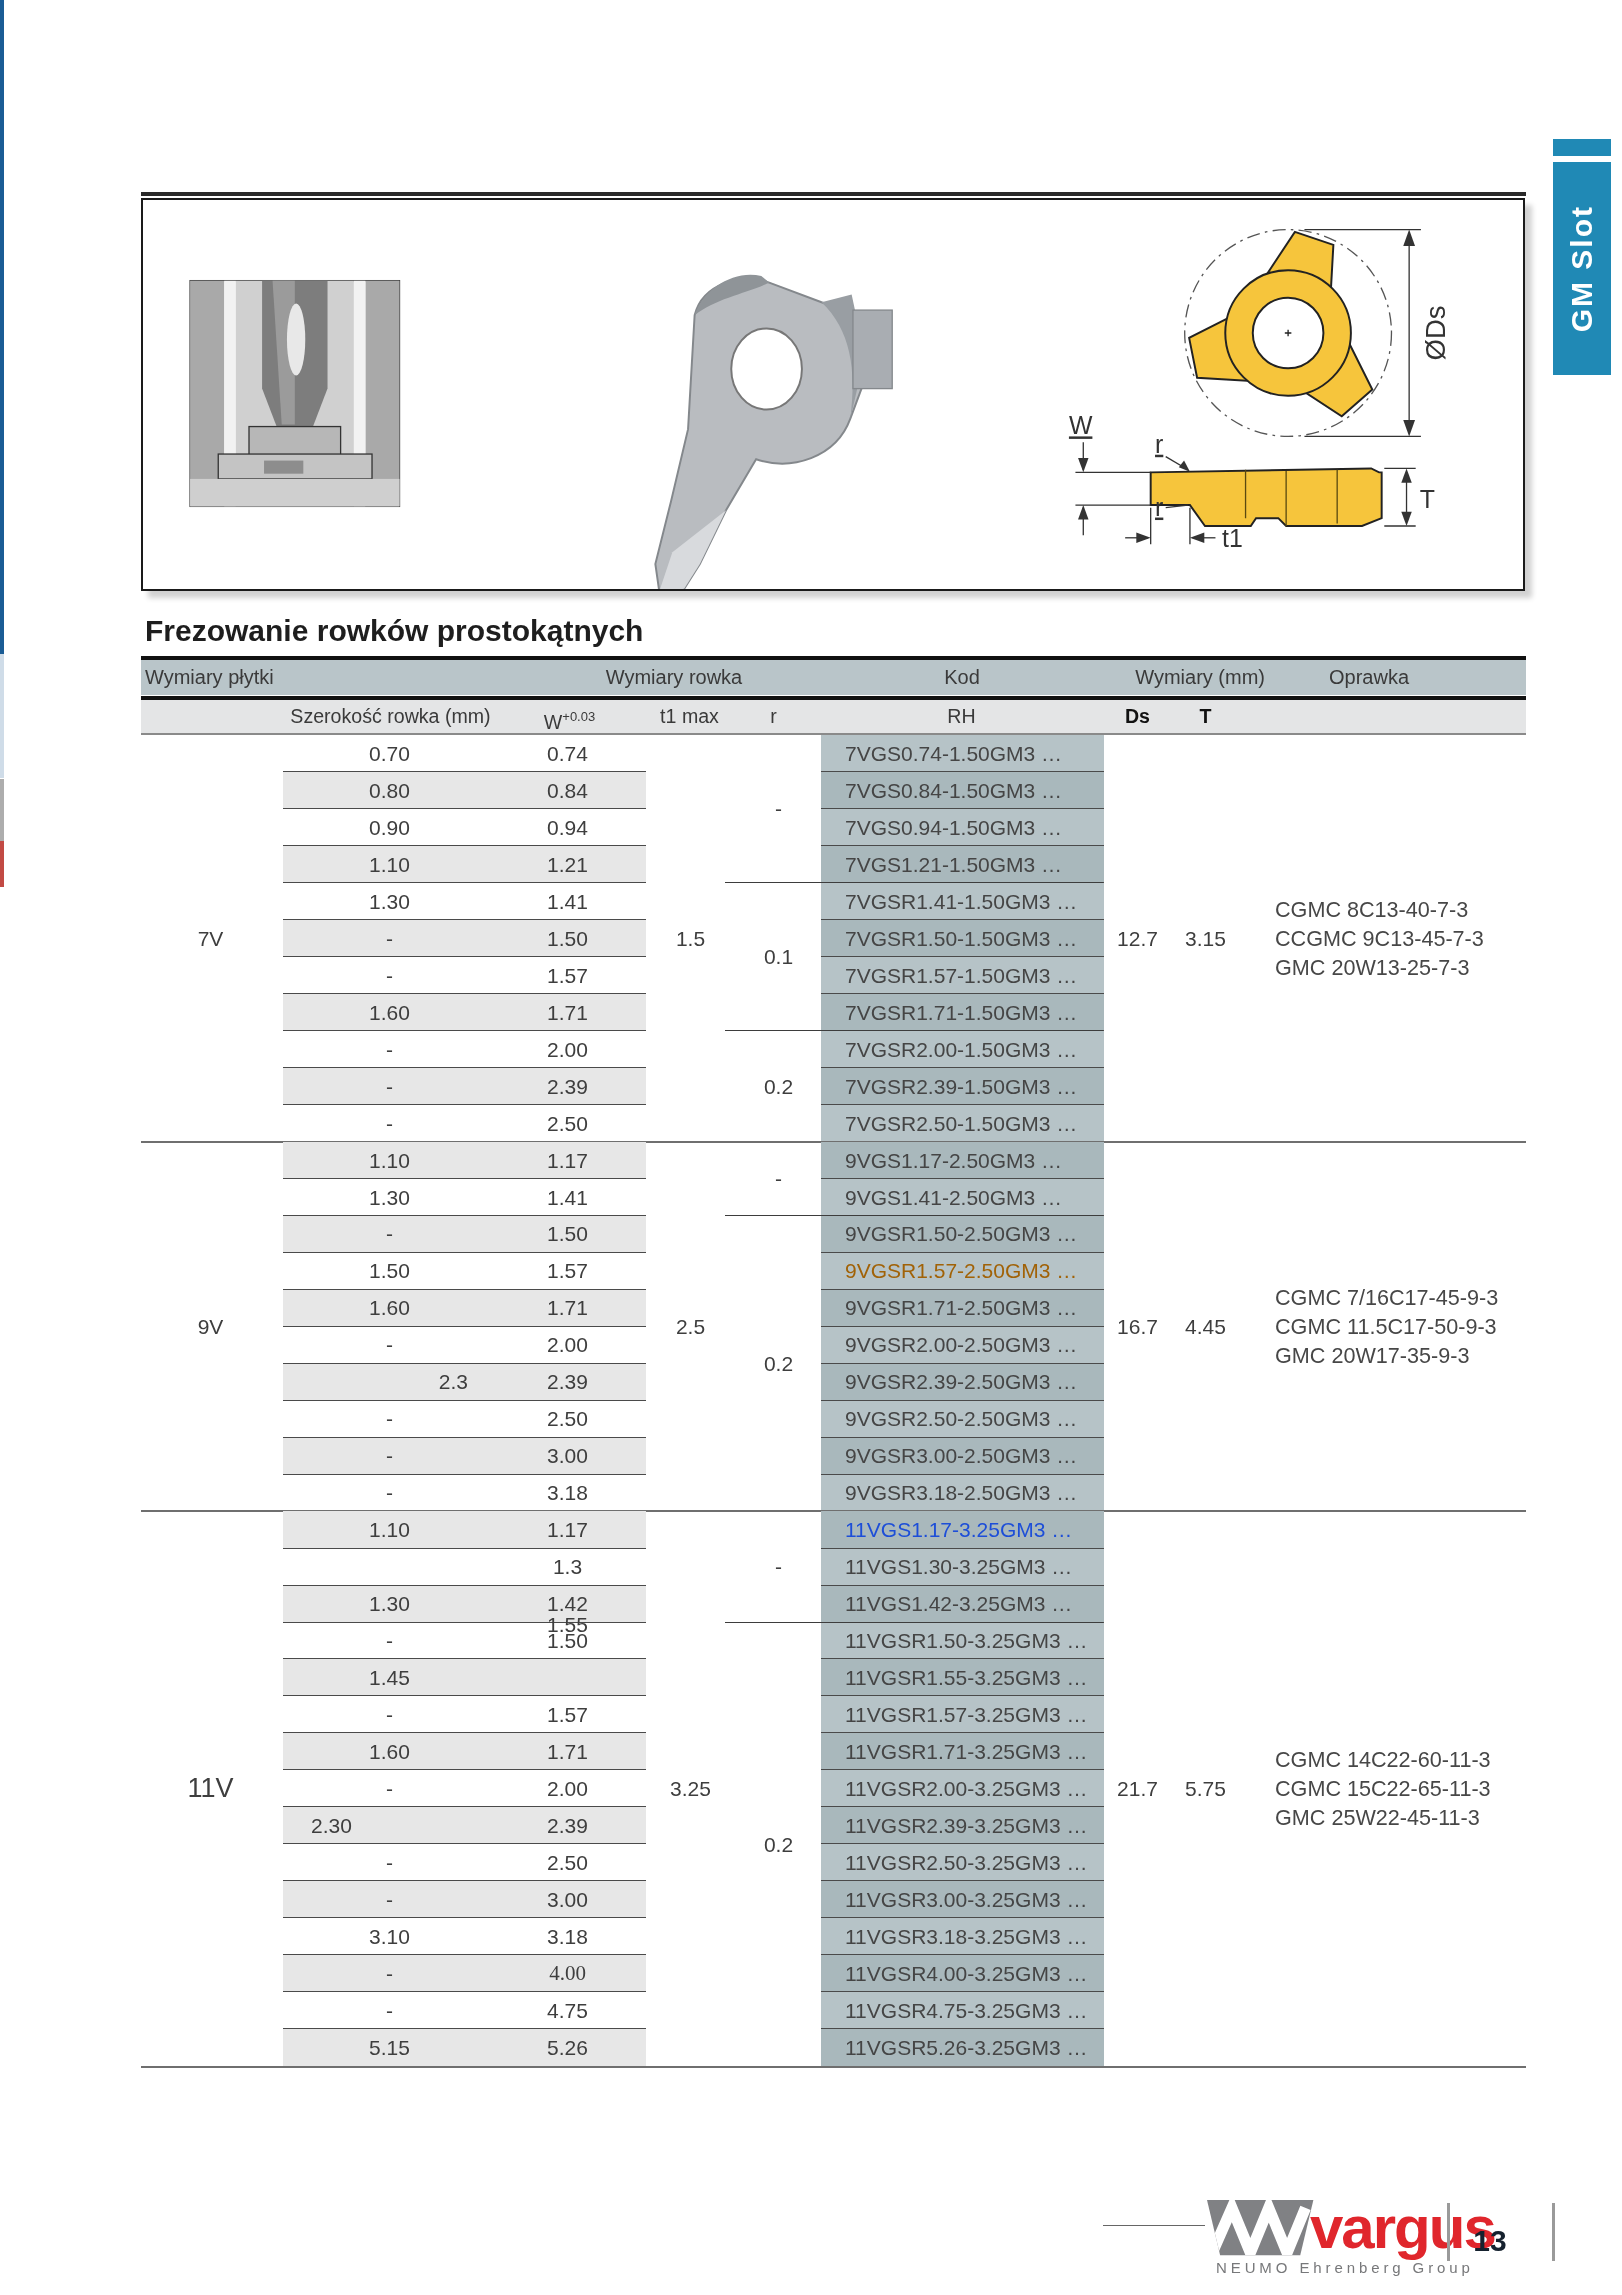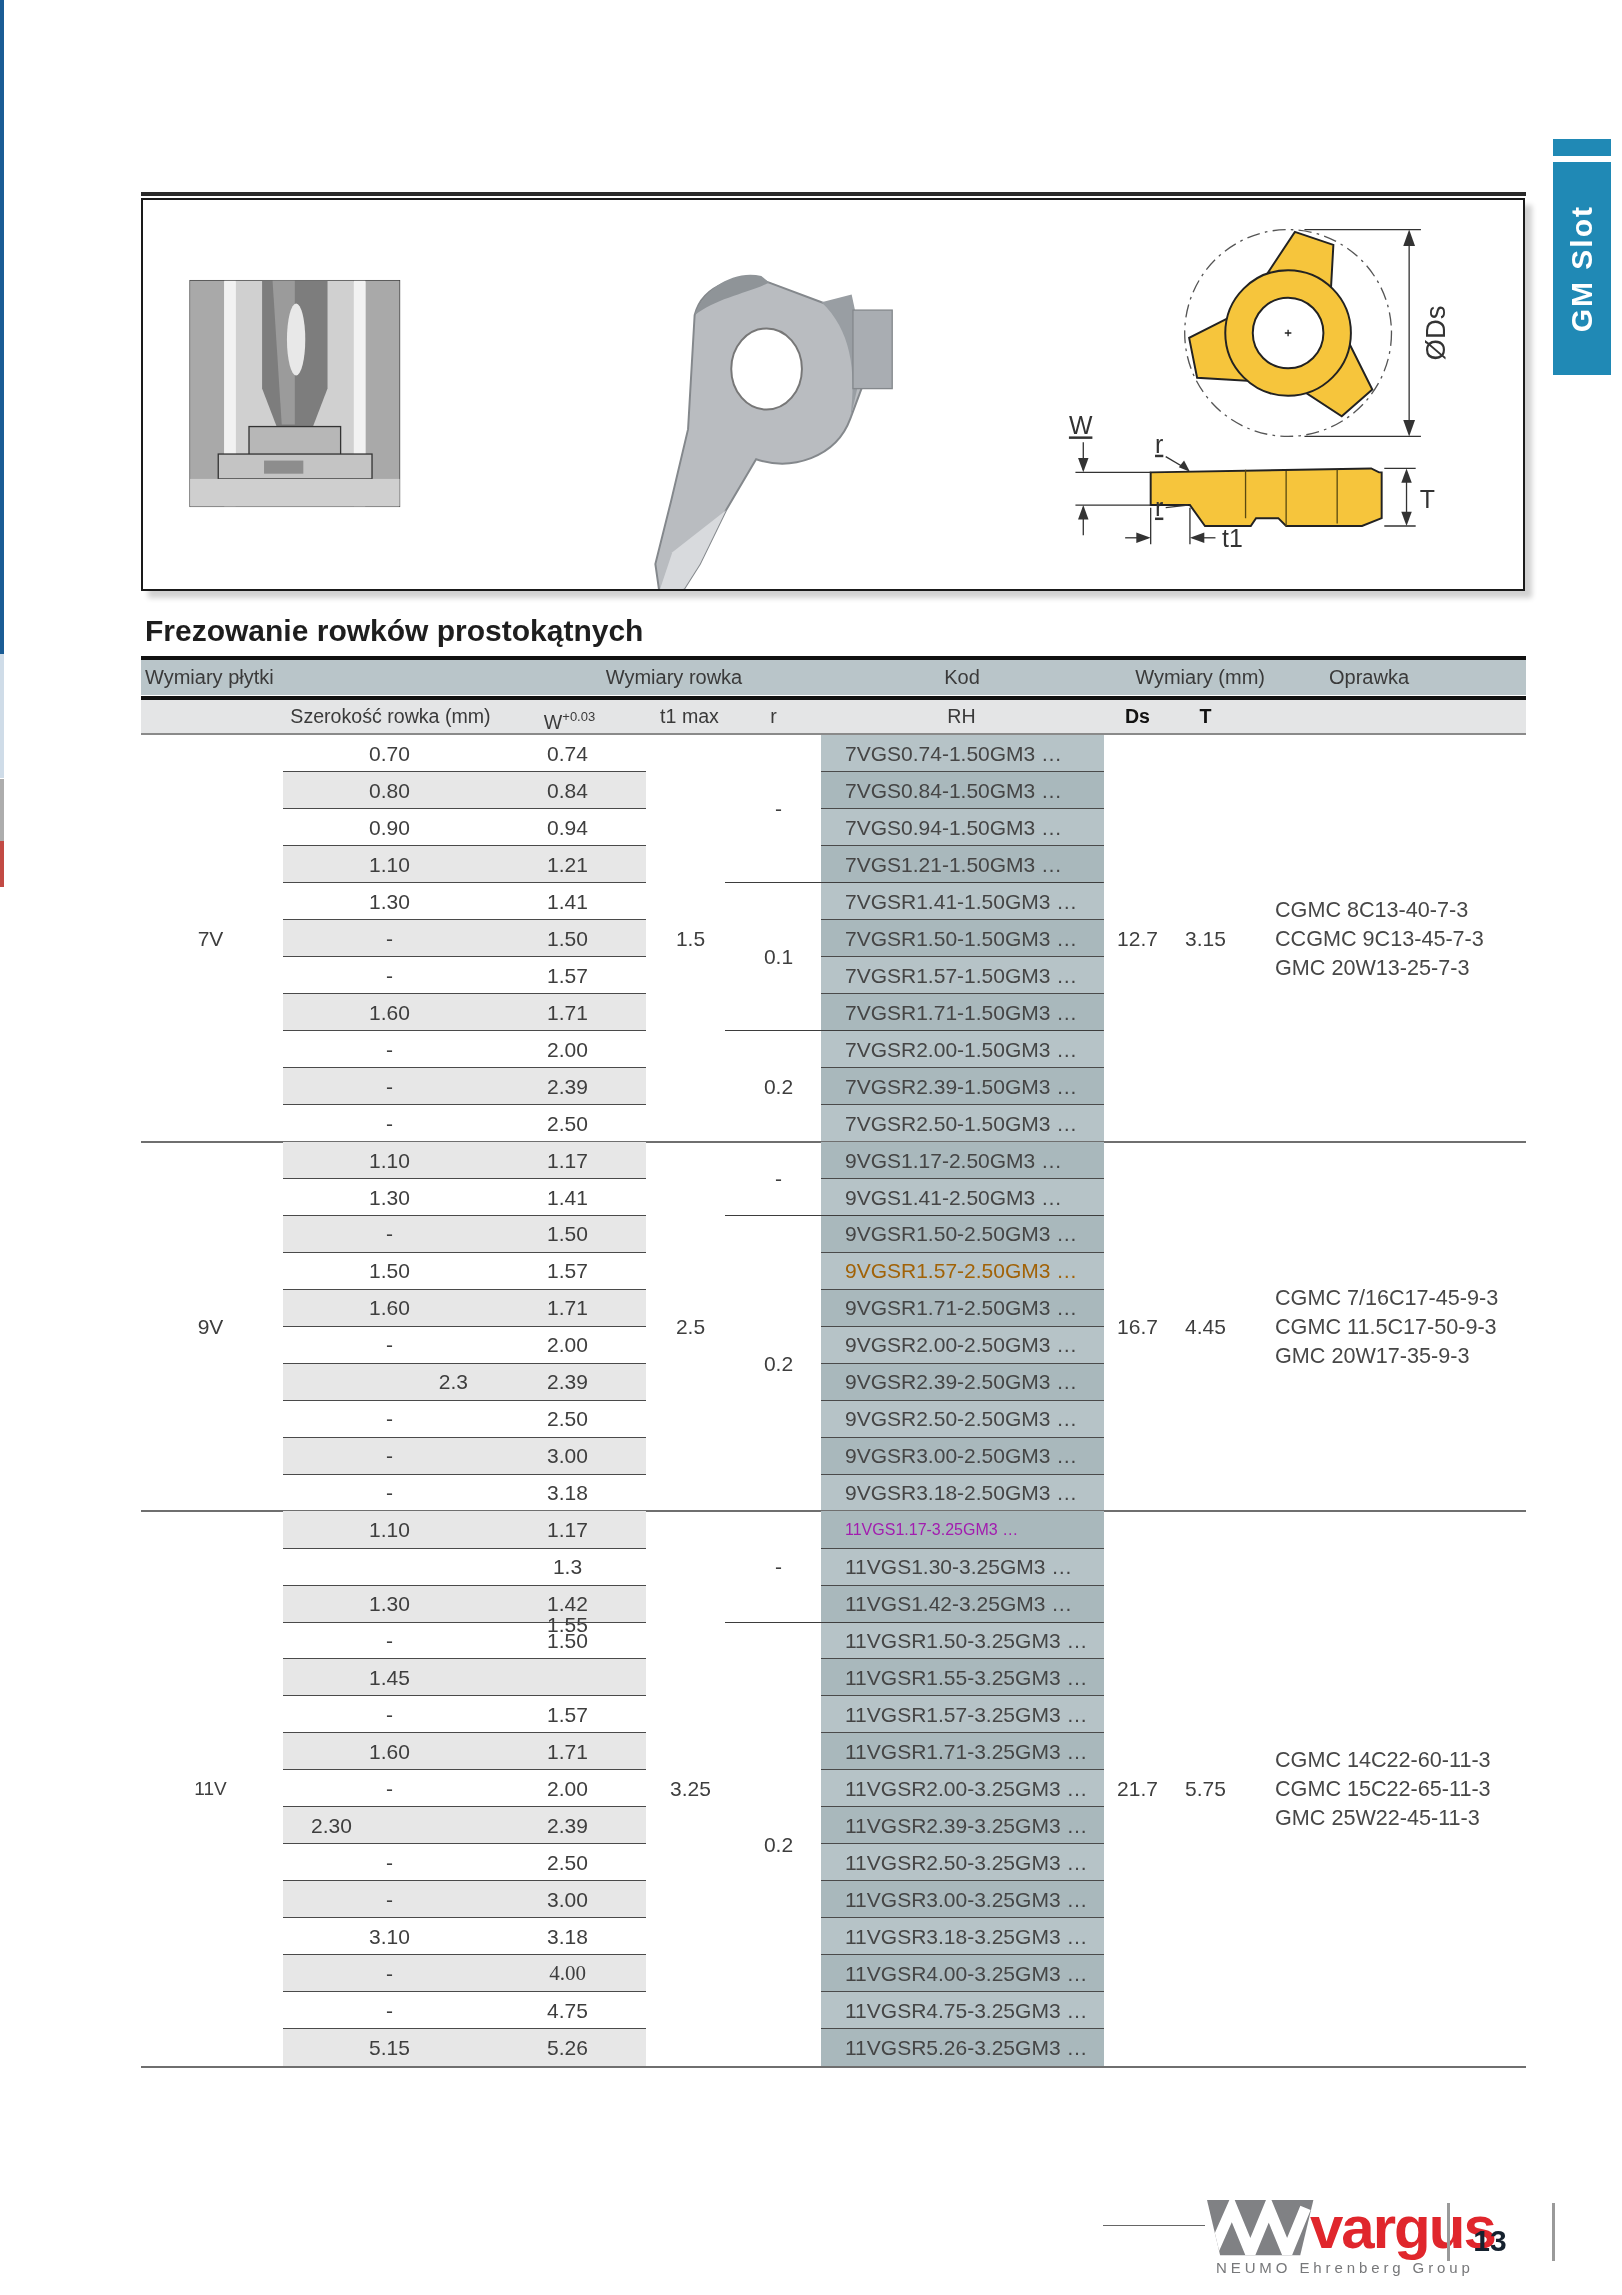--- a/index.html
+++ b/index.html
@@ -317,21 +317,21 @@
         <div>GMC 20W17-35-9-3</div>
       </div>
       <div style="position: absolute; left: 700px; top: 1160px; width: 157px; height: 37px; line-height: 37px; text-align: center; font-size: 21px; color: rgb(62, 62, 62);">-</div>
       <div style="position: absolute; left: 725px; top: 1215px; width: 378px; height: 1.3px; background: rgb(61, 61, 61);"></div>
       <div style="position: absolute; left: 700px; top: 1345px; width: 157px; height: 37px; line-height: 37px; text-align: center; font-size: 21px; color: rgb(62, 62, 62);">0.2</div>
       <div style="position: absolute; left: 141px; top: 1510px; width: 1385px; height: 2px; background: rgb(111, 111, 111);"></div>
       <div style="position: absolute; left: 283px; top: 1511px; width: 363px; height: 37px; background: rgb(231, 231, 231);"></div>
       <div style="position: absolute; left: 821px; top: 1511px; width: 283px; height: 37px; background: rgb(169, 184, 188);"></div>
       <div style="position: absolute; left: 311px; top: 1511px; width: 157px; height: 37px; line-height: 37px; text-align: center; font-size: 21px; color: rgb(62, 62, 62);">1.10</div>
       <div style="position: absolute; left: 489px; top: 1511px; width: 157px; height: 37px; line-height: 37px; text-align: center; font-size: 21px; color: rgb(62, 62, 62);">1.17</div>
-      <div style="position: absolute; left: 845px; top: 1511px; width: 243px; height: 37px; line-height: 37px; font-size: 16px; color: #a21caf; white-space: nowrap;">11VGS1.17-3.25GM3 …</div>
+      <div style="position: absolute; left: 845px; top: 1511px; width: 243px; height: 37px; line-height: 37px; font-size: 21px; color: #1d4ed8; white-space: nowrap;">11VGS1.17-3.25GM3 …</div>
       <div style="position: absolute; left: 821px; top: 1548px; width: 283px; height: 37px; background: rgb(182, 195, 199);"></div>
       <div style="position: absolute; left: 283px; top: 1548px; width: 363px; height: 1.3px; background: rgb(74, 74, 74);"></div>
       <div style="position: absolute; left: 821px; top: 1548px; width: 283px; height: 1.3px; background: rgb(74, 74, 74);"></div>
       <div style="position: absolute; left: 489px; top: 1548px; width: 157px; height: 37px; line-height: 37px; text-align: center; font-size: 21px; color: rgb(62, 62, 62);">1.3</div>
       <div style="position: absolute; left: 845px; top: 1548px; width: 243px; height: 37px; line-height: 37px; font-size: 21px; color: rgb(69, 69, 69); white-space: nowrap;">11VGS1.30-3.25GM3 …</div>
       <div style="position: absolute; left: 283px; top: 1585px; width: 363px; height: 37px; background: rgb(231, 231, 231);"></div>
       <div style="position: absolute; left: 821px; top: 1585px; width: 283px; height: 37px; background: rgb(169, 184, 188);"></div>
       <div style="position: absolute; left: 283px; top: 1585px; width: 363px; height: 1.3px; background: rgb(74, 74, 74);"></div>
       <div style="position: absolute; left: 821px; top: 1585px; width: 283px; height: 1.3px; background: rgb(74, 74, 74);"></div>
       <div style="position: absolute; left: 311px; top: 1585px; width: 157px; height: 37px; line-height: 37px; text-align: center; font-size: 21px; color: rgb(62, 62, 62);">1.30</div>
@@ -408,21 +408,21 @@
       <div style="position: absolute; left: 311px; top: 1992px; width: 157px; height: 37px; line-height: 37px; text-align: center; font-size: 21px; color: rgb(62, 62, 62);">-</div>
       <div style="position: absolute; left: 489px; top: 1992px; width: 157px; height: 37px; line-height: 37px; text-align: center; font-size: 21px; color: rgb(62, 62, 62);">4.75</div>
       <div style="position: absolute; left: 845px; top: 1992px; width: 243px; height: 37px; line-height: 37px; font-size: 21px; color: rgb(69, 69, 69); white-space: nowrap;">11VGSR4.75-3.25GM3 …</div>
       <div style="position: absolute; left: 283px; top: 2029px; width: 363px; height: 37px; background: rgb(231, 231, 231);"></div>
       <div style="position: absolute; left: 821px; top: 2029px; width: 283px; height: 37px; background: rgb(169, 184, 188);"></div>
       <div style="position: absolute; left: 283px; top: 2028px; width: 363px; height: 1.3px; background: rgb(74, 74, 74);"></div>
       <div style="position: absolute; left: 821px; top: 2028px; width: 283px; height: 1.3px; background: rgb(74, 74, 74);"></div>
       <div style="position: absolute; left: 311px; top: 2029px; width: 157px; height: 37px; line-height: 37px; text-align: center; font-size: 21px; color: rgb(62, 62, 62);">5.15</div>
       <div style="position: absolute; left: 489px; top: 2029px; width: 157px; height: 37px; line-height: 37px; text-align: center; font-size: 21px; color: rgb(62, 62, 62);">5.26</div>
       <div style="position: absolute; left: 845px; top: 2029px; width: 243px; height: 37px; line-height: 37px; font-size: 21px; color: rgb(69, 69, 69); white-space: nowrap;">11VGSR5.26-3.25GM3 …</div>
-      <div style="position: absolute; left: 132px; top: 1770px; width: 157px; height: 37px; line-height: 37px; text-align: center; font-size: 19px; color: rgb(62, 62, 62);">11V</div>
+      <div style="position: absolute; left: 132px; top: 1770px; width: 157px; height: 37px; line-height: 37px; text-align: center; font-size: 27px; color: rgb(62, 62, 62);">11V</div>
       <div style="position: absolute; left: 612px; top: 1770px; width: 157px; height: 37px; line-height: 37px; text-align: center; font-size: 21px; color: rgb(62, 62, 62);">3.25</div>
       <div style="position: absolute; left: 1059px; top: 1770px; width: 157px; height: 37px; line-height: 37px; text-align: center; font-size: 21px; color: rgb(62, 62, 62);">21.7</div>
       <div style="position: absolute; left: 1127px; top: 1770px; width: 157px; height: 37px; line-height: 37px; text-align: center; font-size: 21px; color: rgb(62, 62, 62);">5.75</div>
       <div style="position: absolute; left: 1275px; top: 1745px; font-size: 21.6px; line-height: 29px; color: rgb(71, 71, 71); white-space: nowrap;">
         <div>CGMC 14C22-60-11-3</div>
         <div>CGMC 15C22-65-11-3</div>
         <div>GMC 25W22-45-11-3</div>
       </div>
       <div style="position: absolute; left: 700px; top: 1548px; width: 157px; height: 37px; line-height: 37px; text-align: center; font-size: 21px; color: rgb(62, 62, 62);">-</div>
       <div style="position: absolute; left: 725px; top: 1622px; width: 378px; height: 1.3px; background: rgb(61, 61, 61);"></div>

